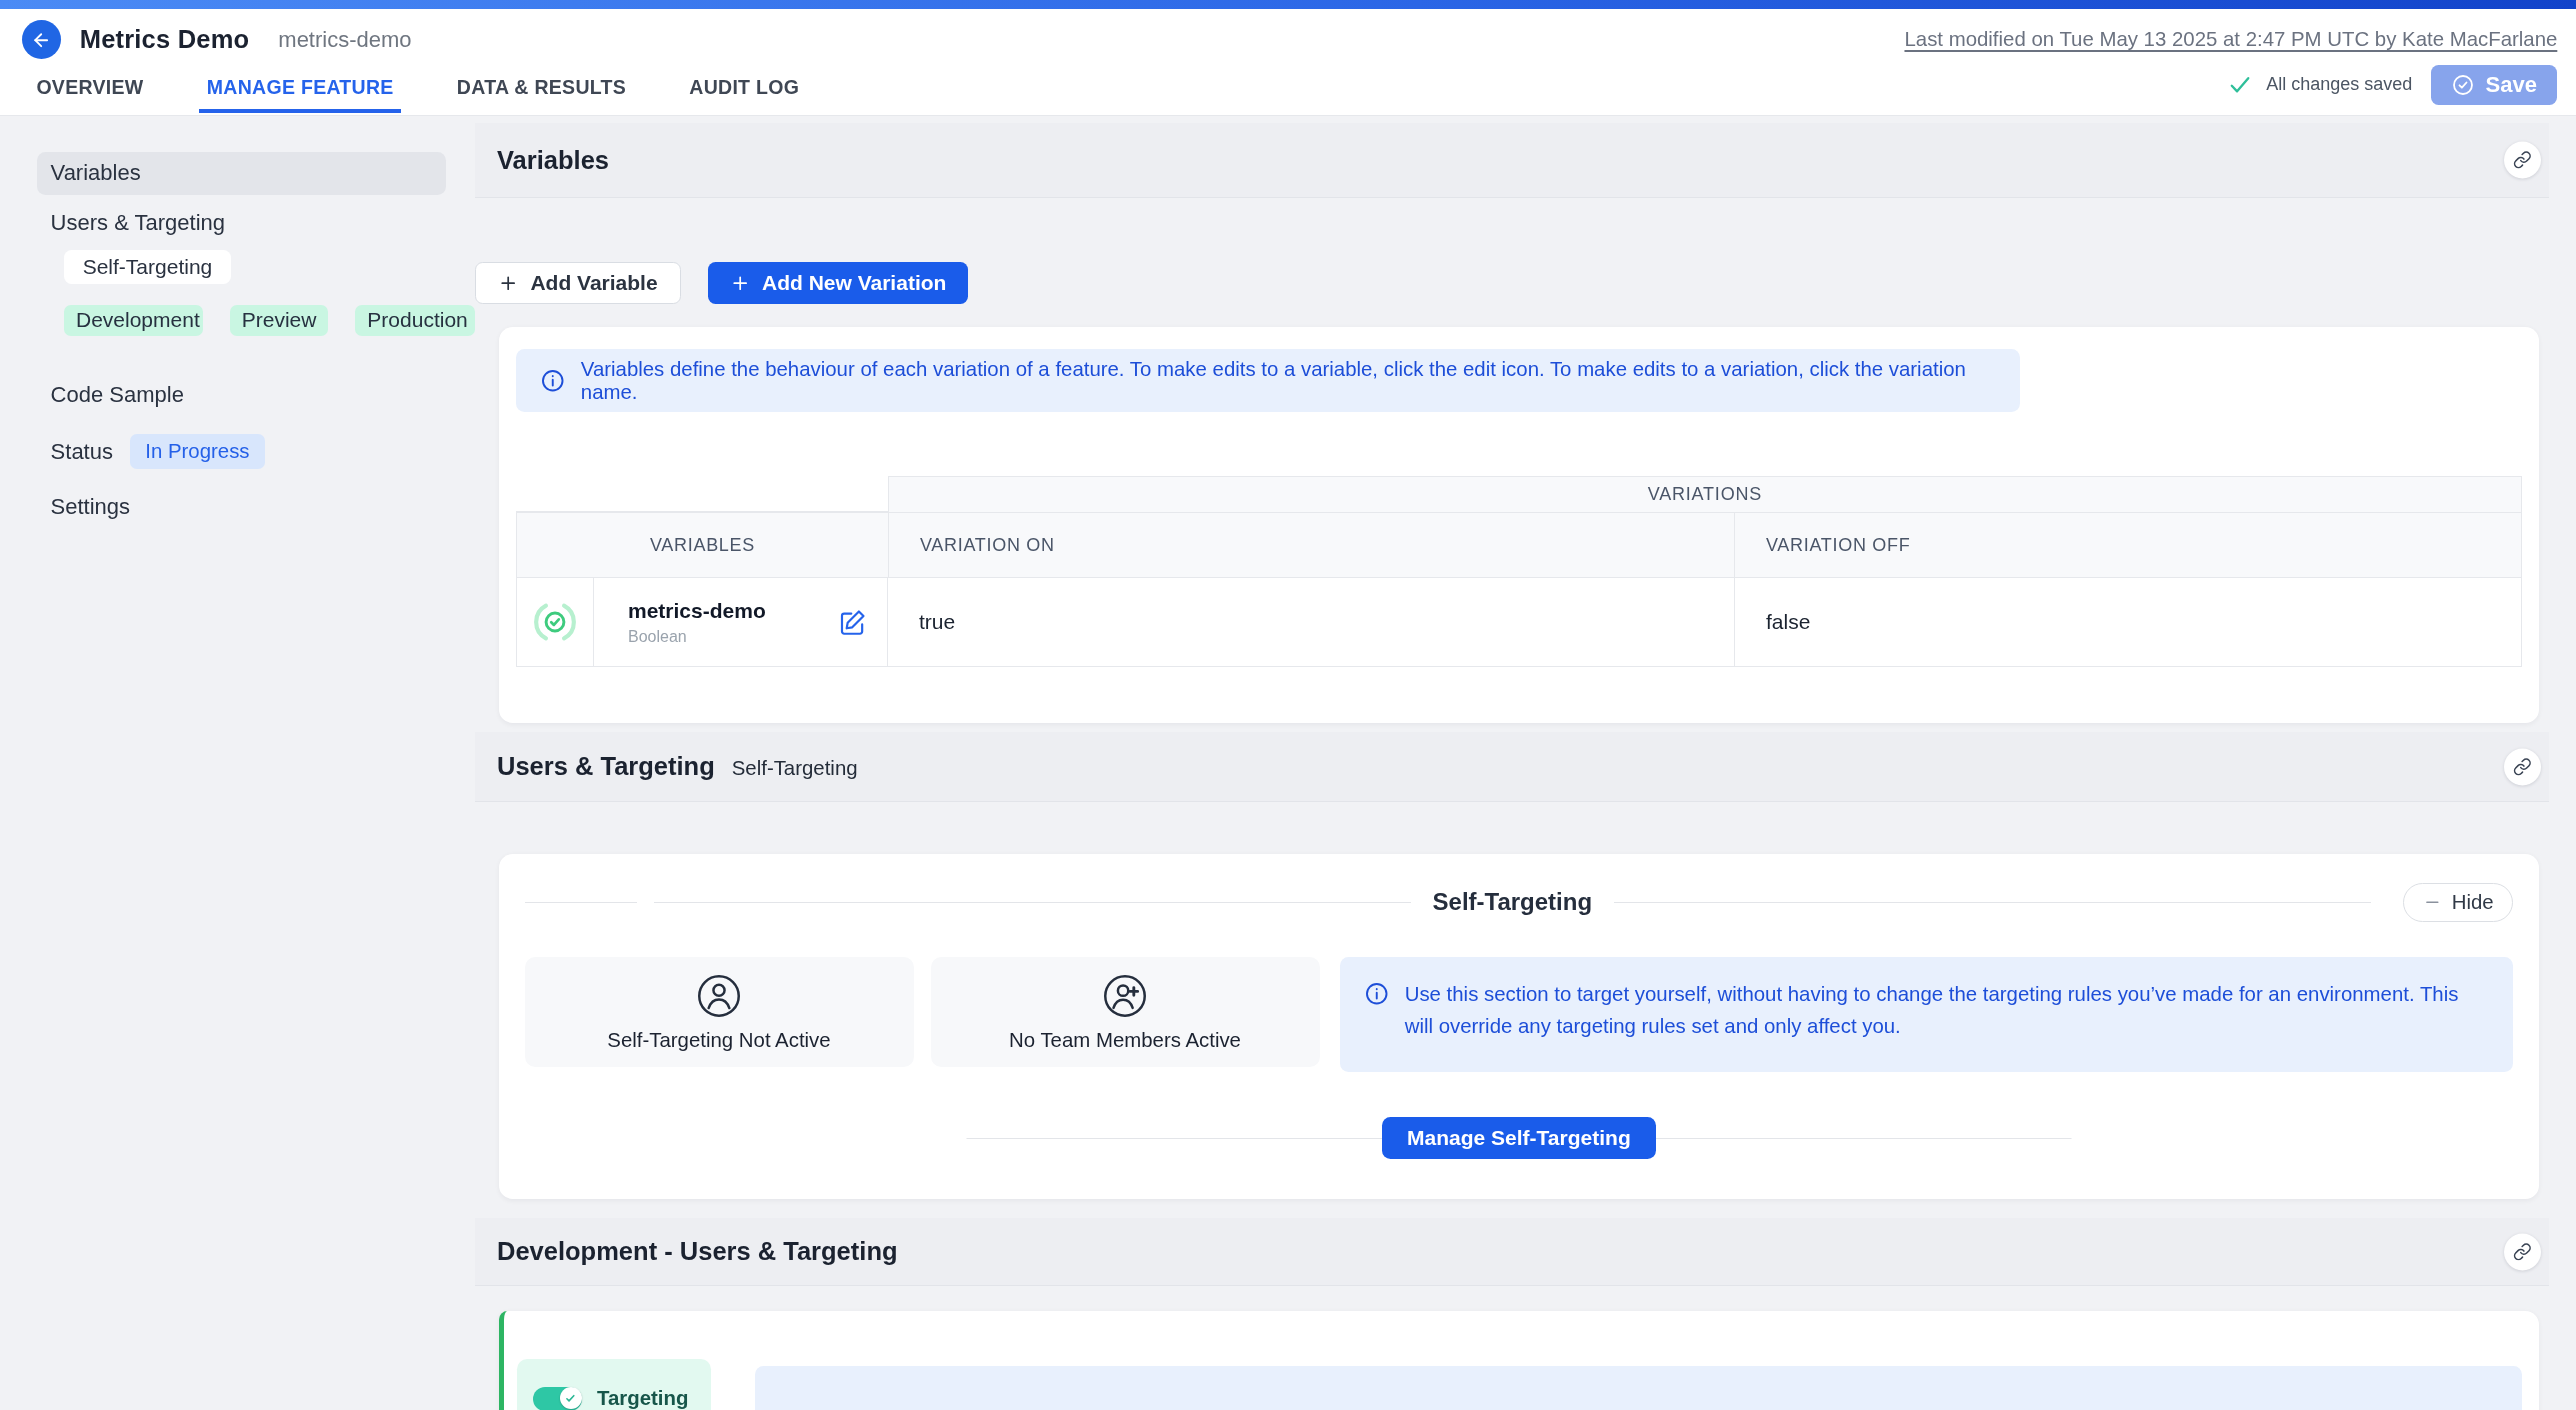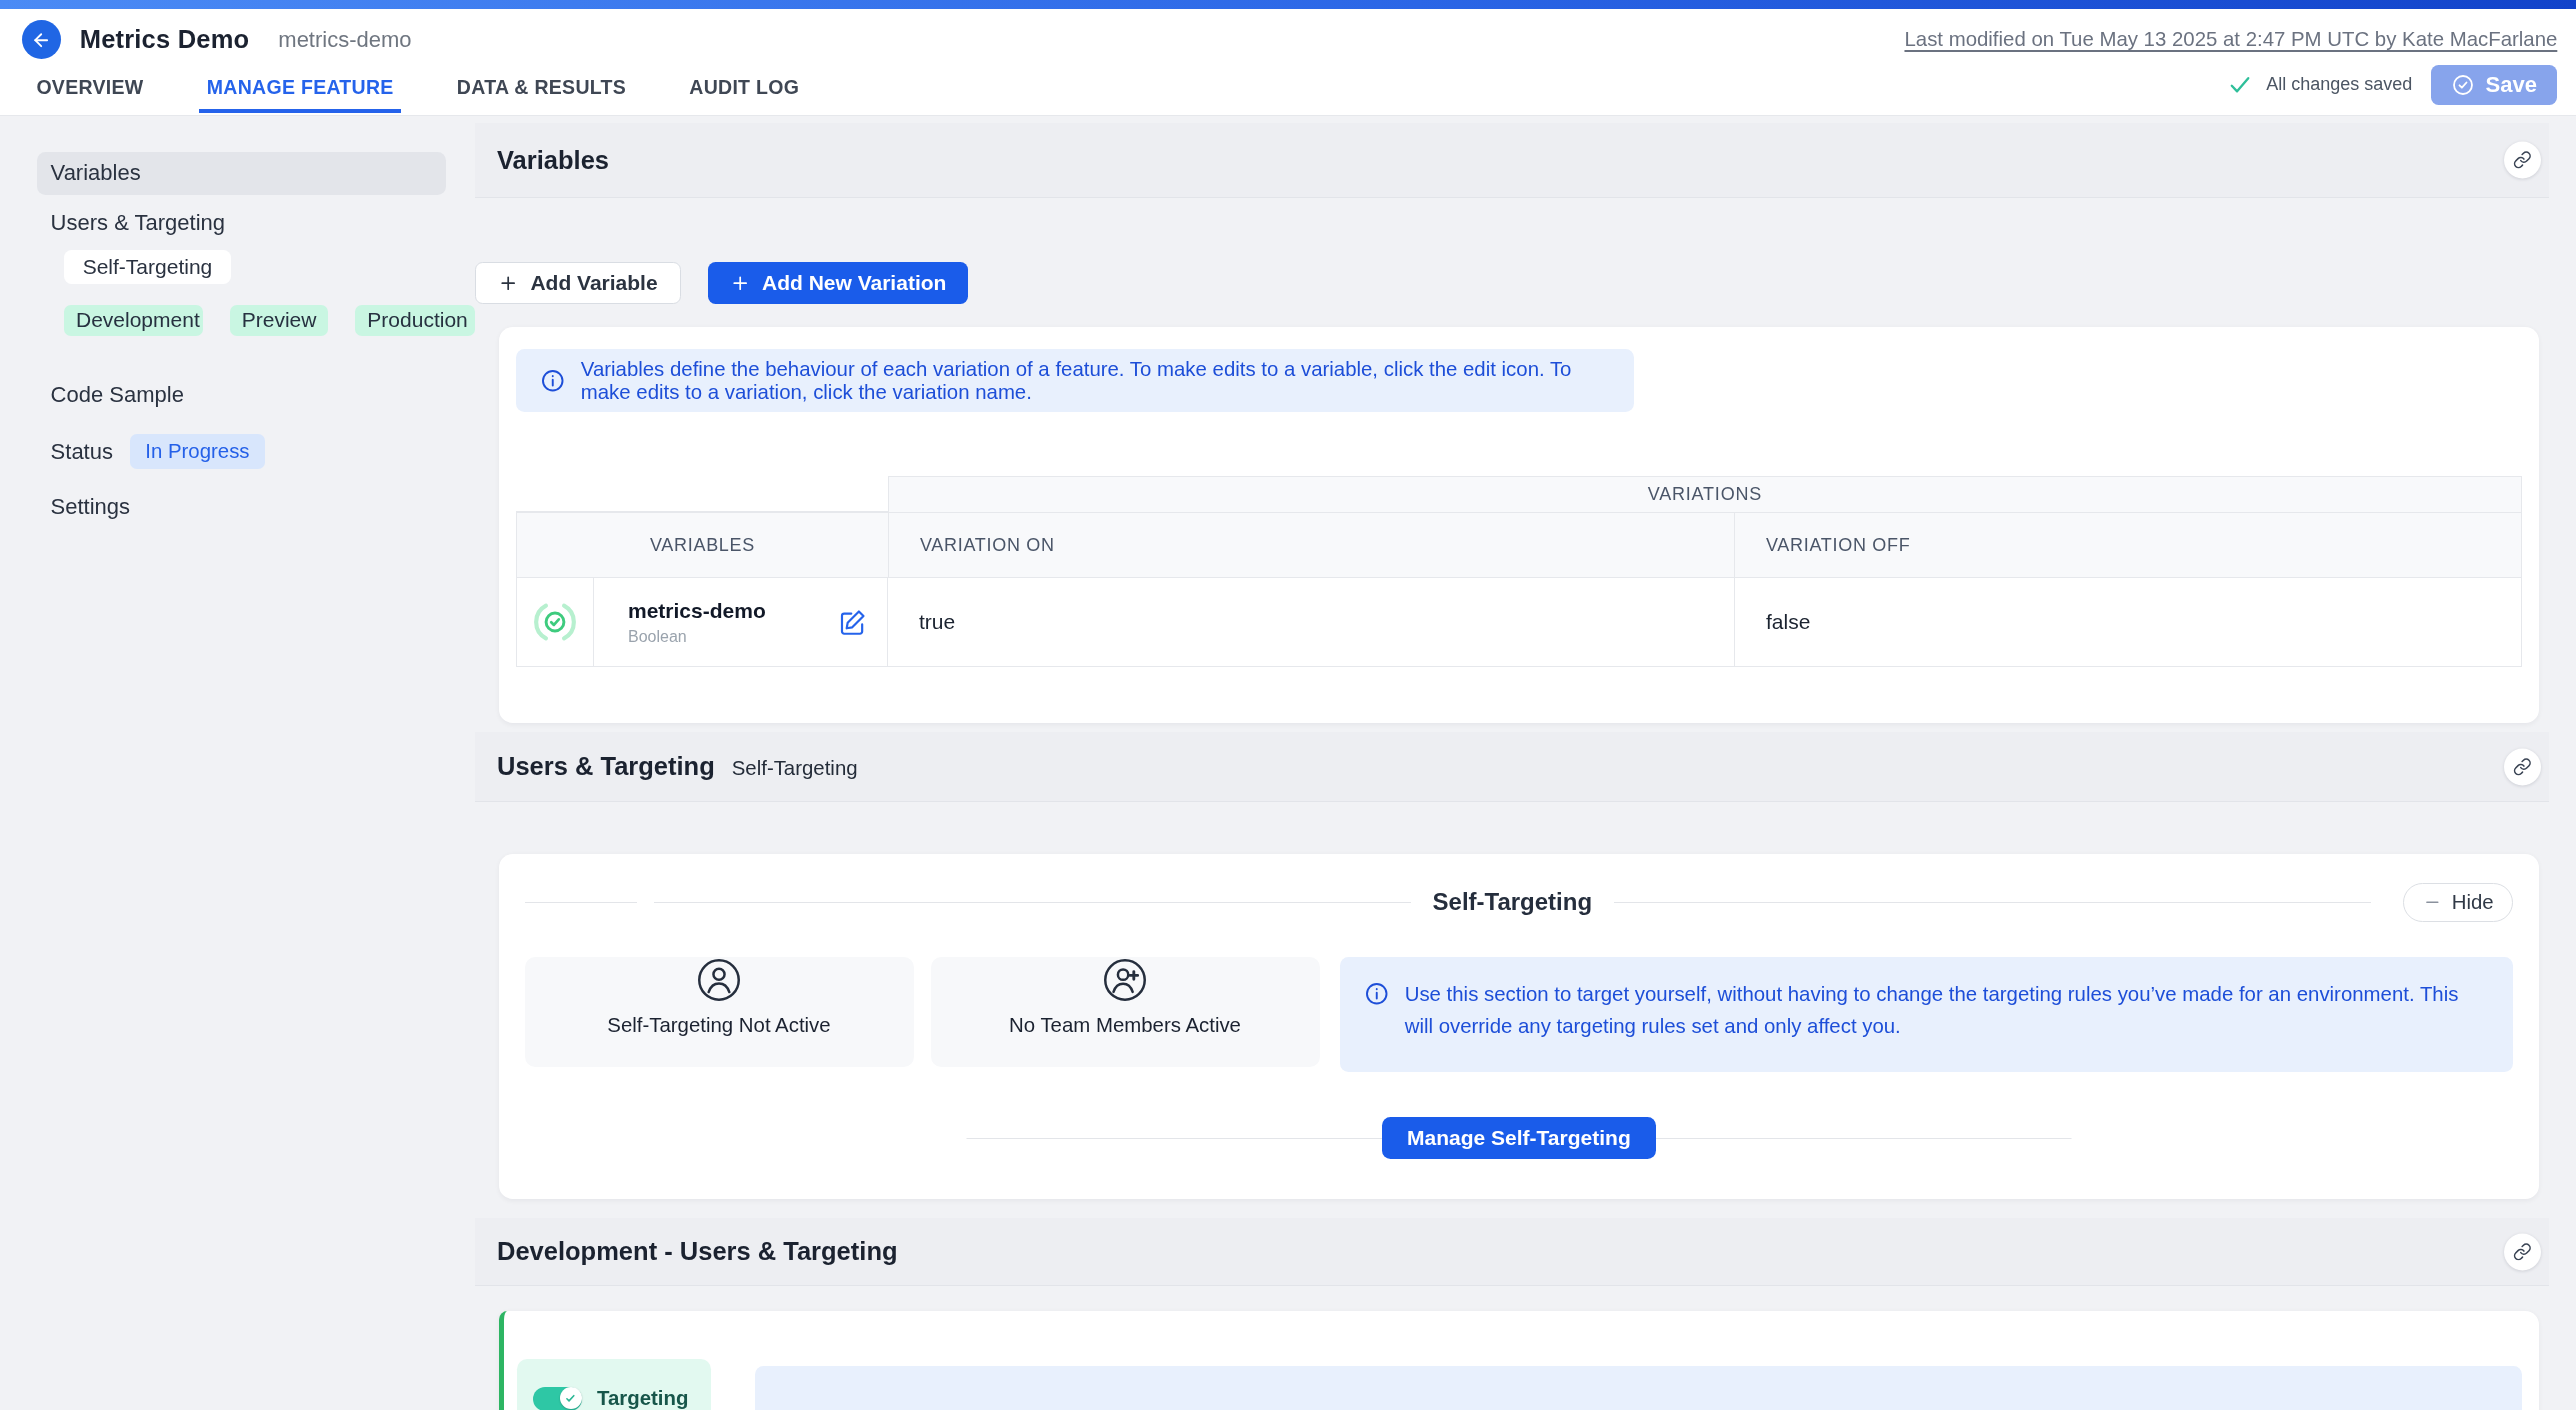--- a/index.html
+++ b/index.html
@@ -86,21 +86,21 @@
 
   
   .card { background:#fff; border-radius:13.6px; margin:0 10.2px 0 24px;
     box-shadow:0 1.7px 5.1px rgba(16,24,40,.05); }
   .card-variables { margin-top:23px; height:396px; padding:22px 17px 0 17px; }
 
   .info-banner { background:#e8f0fd; border-radius:8.5px; display:flex; align-items:center;
     padding:0 24px; color:#1d4ed8; font-size:20.4px; }
   .info-banner .icon { flex:0 0 auto; display:flex; margin-right:15.3px; }
   .info-banner .icon svg { width:25.5px; height:25.5px; }
-  .banner-variables { height:63px; width:1118px; }
+  .banner-variables { height:63px; width:1504px; }
 
   
   .vtable { margin-top:64px; display:grid; grid-template-columns:78px 294px 846px 1fr;
     grid-template-rows:36px 66px 89px; }
   .vt-empty { grid-column:1 / 3; border:none; border-bottom:0.8px solid #e6e8ec; }
   .vt-group { grid-column:3 / 5; background:#f8f9fb; display:flex; align-items:center; justify-content:center;
     font-size:18px; letter-spacing:0.8px; color:#4a5568; border:0.8px solid #e6e8ec; border-bottom:none; }
   .vt-head { background:#f8f9fb; display:flex; align-items:center; font-size:18px;
     letter-spacing:0.7px; color:#4a5568; border-top:0.8px solid #e6e8ec; border-bottom:0.8px solid #e6e8ec; }
   .vt-head-variables { grid-column:1 / 3; justify-content:center; border-left:0.8px solid #e6e8ec; }
@@ -126,21 +126,21 @@
   .dline { height:1.7px; background:#e3e5e9; }
   .dline-short { width:112px; flex:0 0 auto; margin-right:17px; }
   .dline-flex { flex:1; }
   .st-title { font-size:24px; font-weight:600; color:#252e3d; margin:0 22px; }
   .hide-btn { margin-left:32px; flex:0 0 auto; display:flex; align-items:center; gap:10.2px;
     background:#fff; border:1.7px solid #dcdfe4; border-radius:20.4px; height:39px; padding:0 18.7px;
     font-size:20.4px; font-weight:500; color:#313a47; font-family:inherit; cursor:pointer; }
   .hide-btn svg { width:18.7px; height:18.7px; }
   .st-row { display:flex; align-items:flex-start; margin-top:38px; padding:0 0 0 0; }
   .status-box { width:389px; height:110px; background:#f7f8fa; border-radius:10.2px;
-    display:flex; flex-direction:column; align-items:center; gap:10.2px; }
+    display:flex; flex-direction:column; align-items:center; justify-content:center; gap:10.2px; }
   .status-box + .status-box { margin-left:17px; }
   .status-box svg { width:46px; height:46px; }
   .status-box .label { font-size:20.4px; font-weight:500; color:#1b2230; }
   .st-info { flex:1; margin-left:20.4px; min-height:115px; align-items:flex-start;
     padding-top:20.4px; padding-bottom:20.4px; line-height:32px; }
   .st-info .icon { margin-top:3.4px; }
   .manage-row { position:relative; margin-top:45px; height:42px; display:flex; justify-content:center; }
   .manage-row .dline-bg { position:absolute; top:20.4px; left:50%; transform:translateX(-50%);
     width:1105px; height:1.7px; background:#e3e5e9; }
   .manage-btn { position:relative; z-index:1; background:#1a5cea; color:#fff; border:none;

